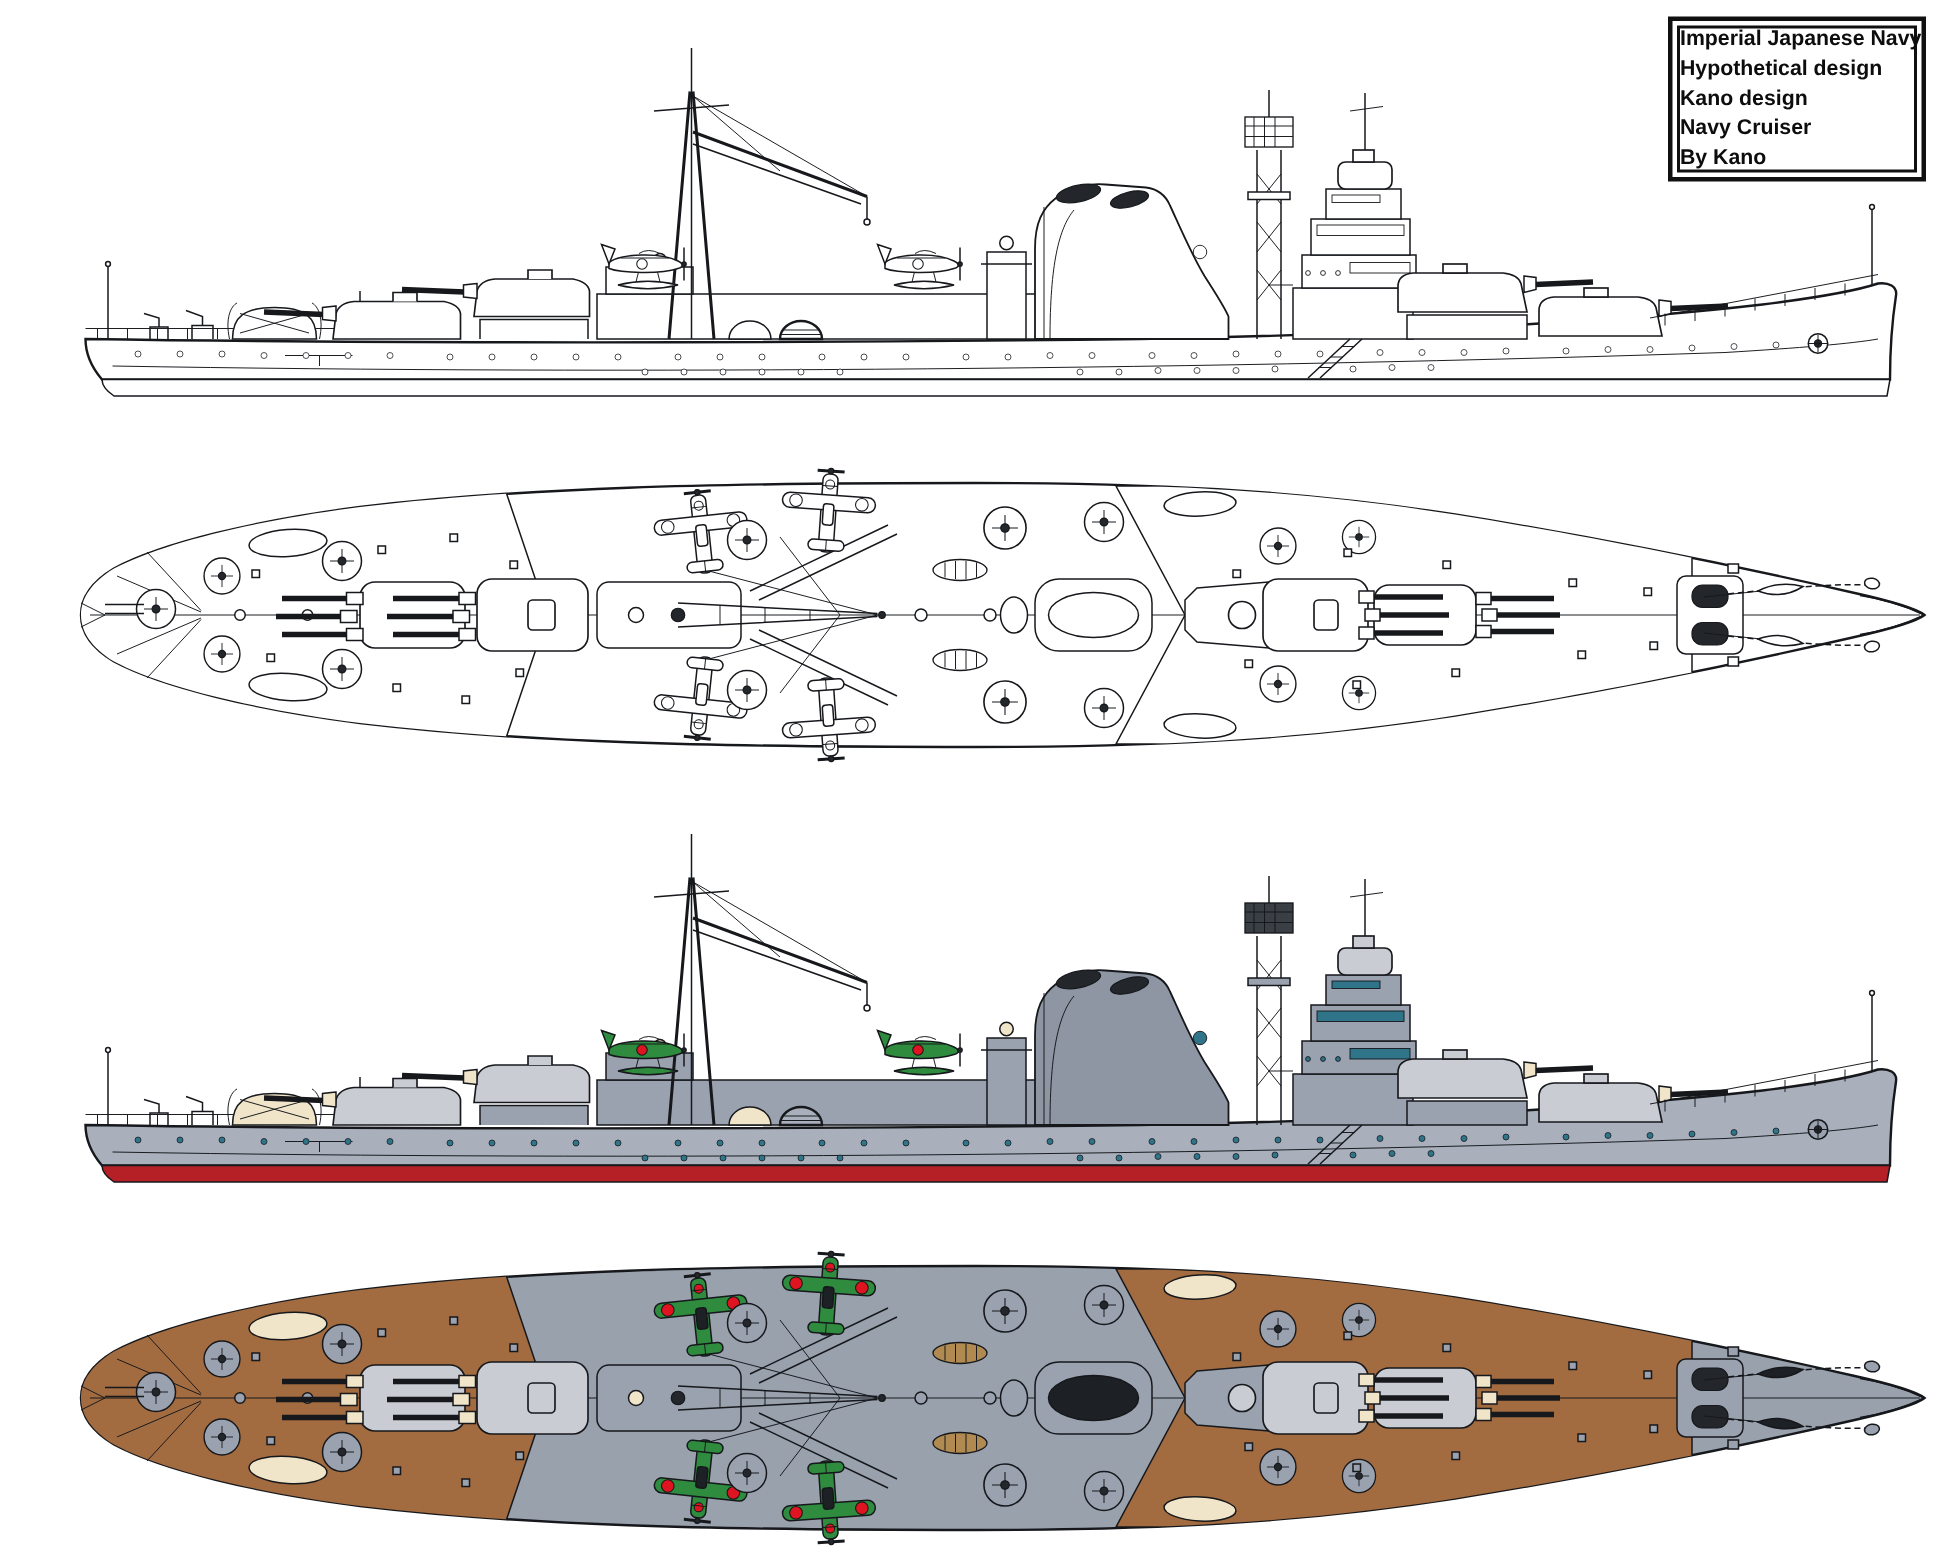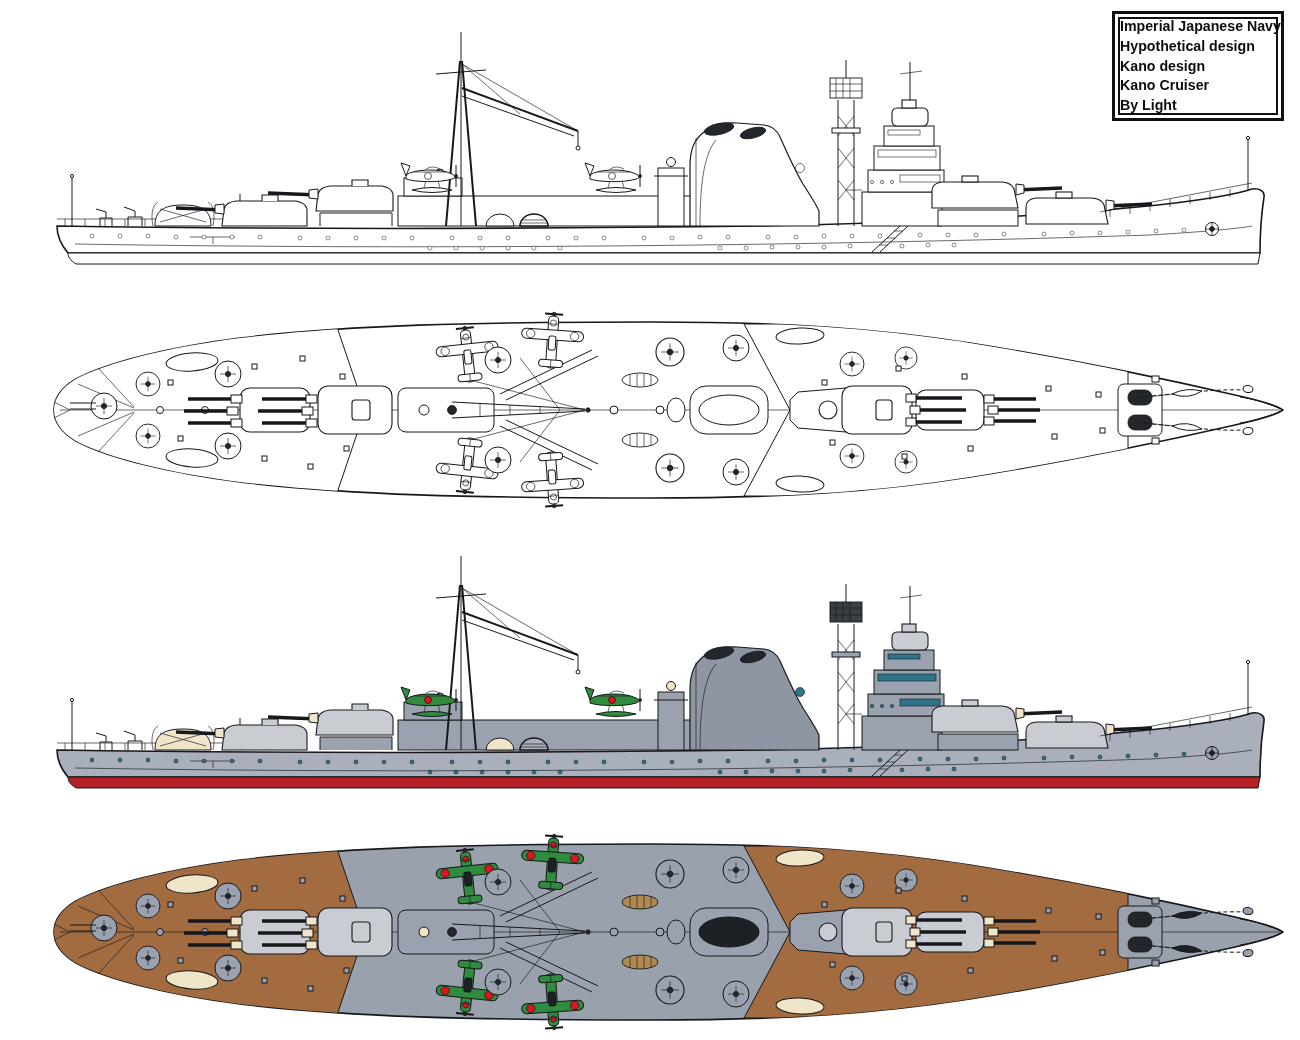--- a/index.html
+++ b/index.html
@@ -439,16 +439,16 @@
   <g>
     <use href="#plan-ship"></use>
   </g>
 </svg>
 
 <div class="title-box">
   <div class="title-inner">
     <span>Imperial Japanese Navy</span>
     <span>Hypothetical design</span>
     <span>Kano design</span>
-    <span>Kano Cruiser</span>
-    <span>By Light</span>
+    <span>Navy Cruiser</span>
+    <span>By Kano</span>
   </div>
 </div>
 
 </body></html>

